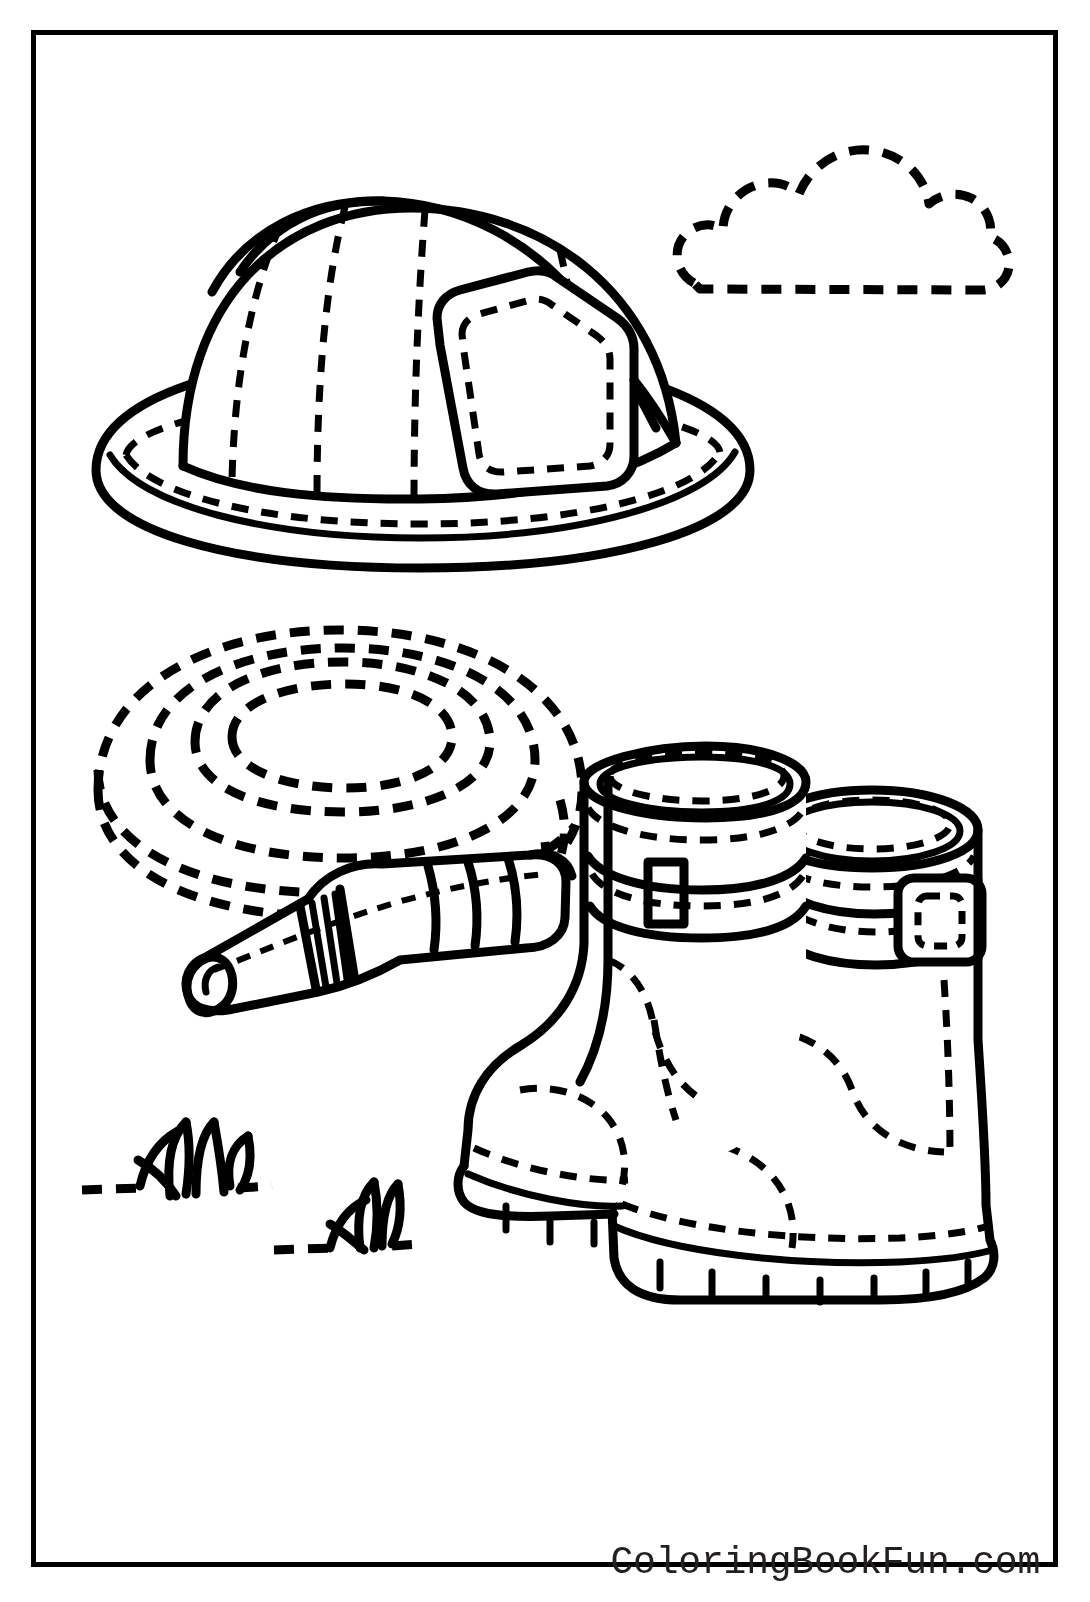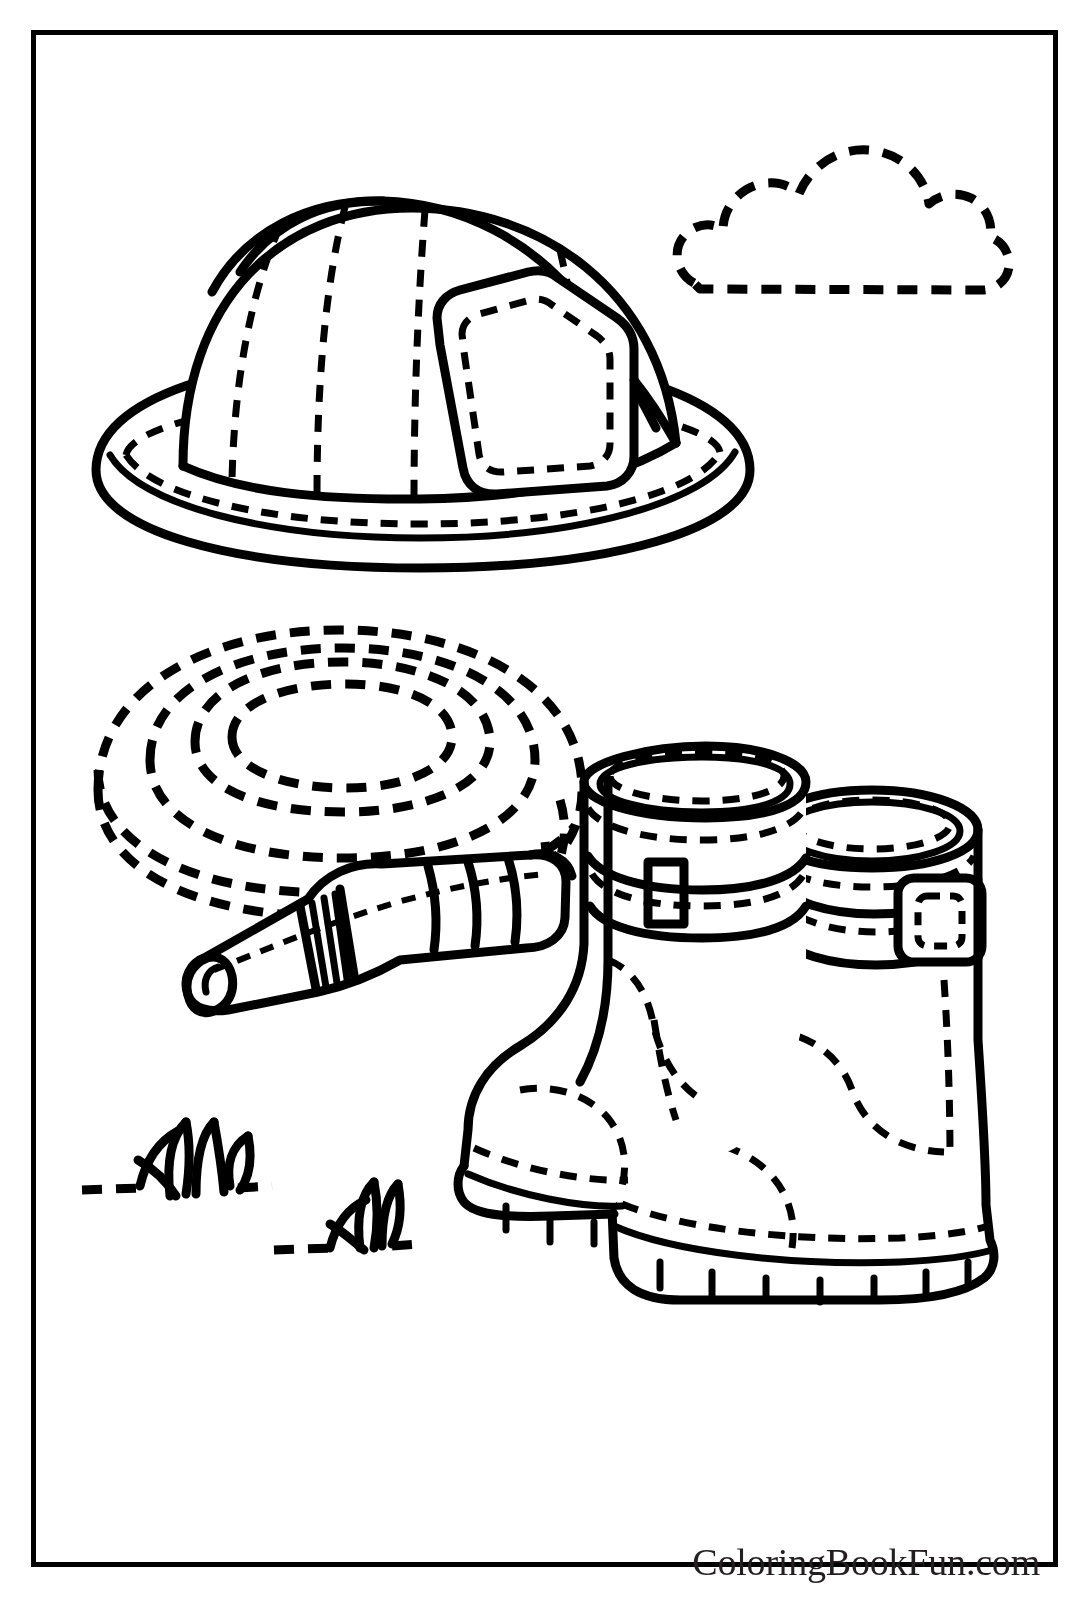--- a/index.html
+++ b/index.html
@@ -32,21 +32,21 @@
     position: absolute;
     left: 0;
     top: 0;
     width: 1090px;
     height: 1602px;
   }
   #watermark {
     position: absolute;
     right: 50px;
     bottom: 18px;
-    font-family: Liberation Serif, serif;
+    font-family: Liberation Mono, monospace;
     font-size: 38px;
     font-weight: 400;
     letter-spacing: -0.2px;
     color: #231f20;
     white-space: nowrap;
   }
 </style>
 </head>
 <body>
 

